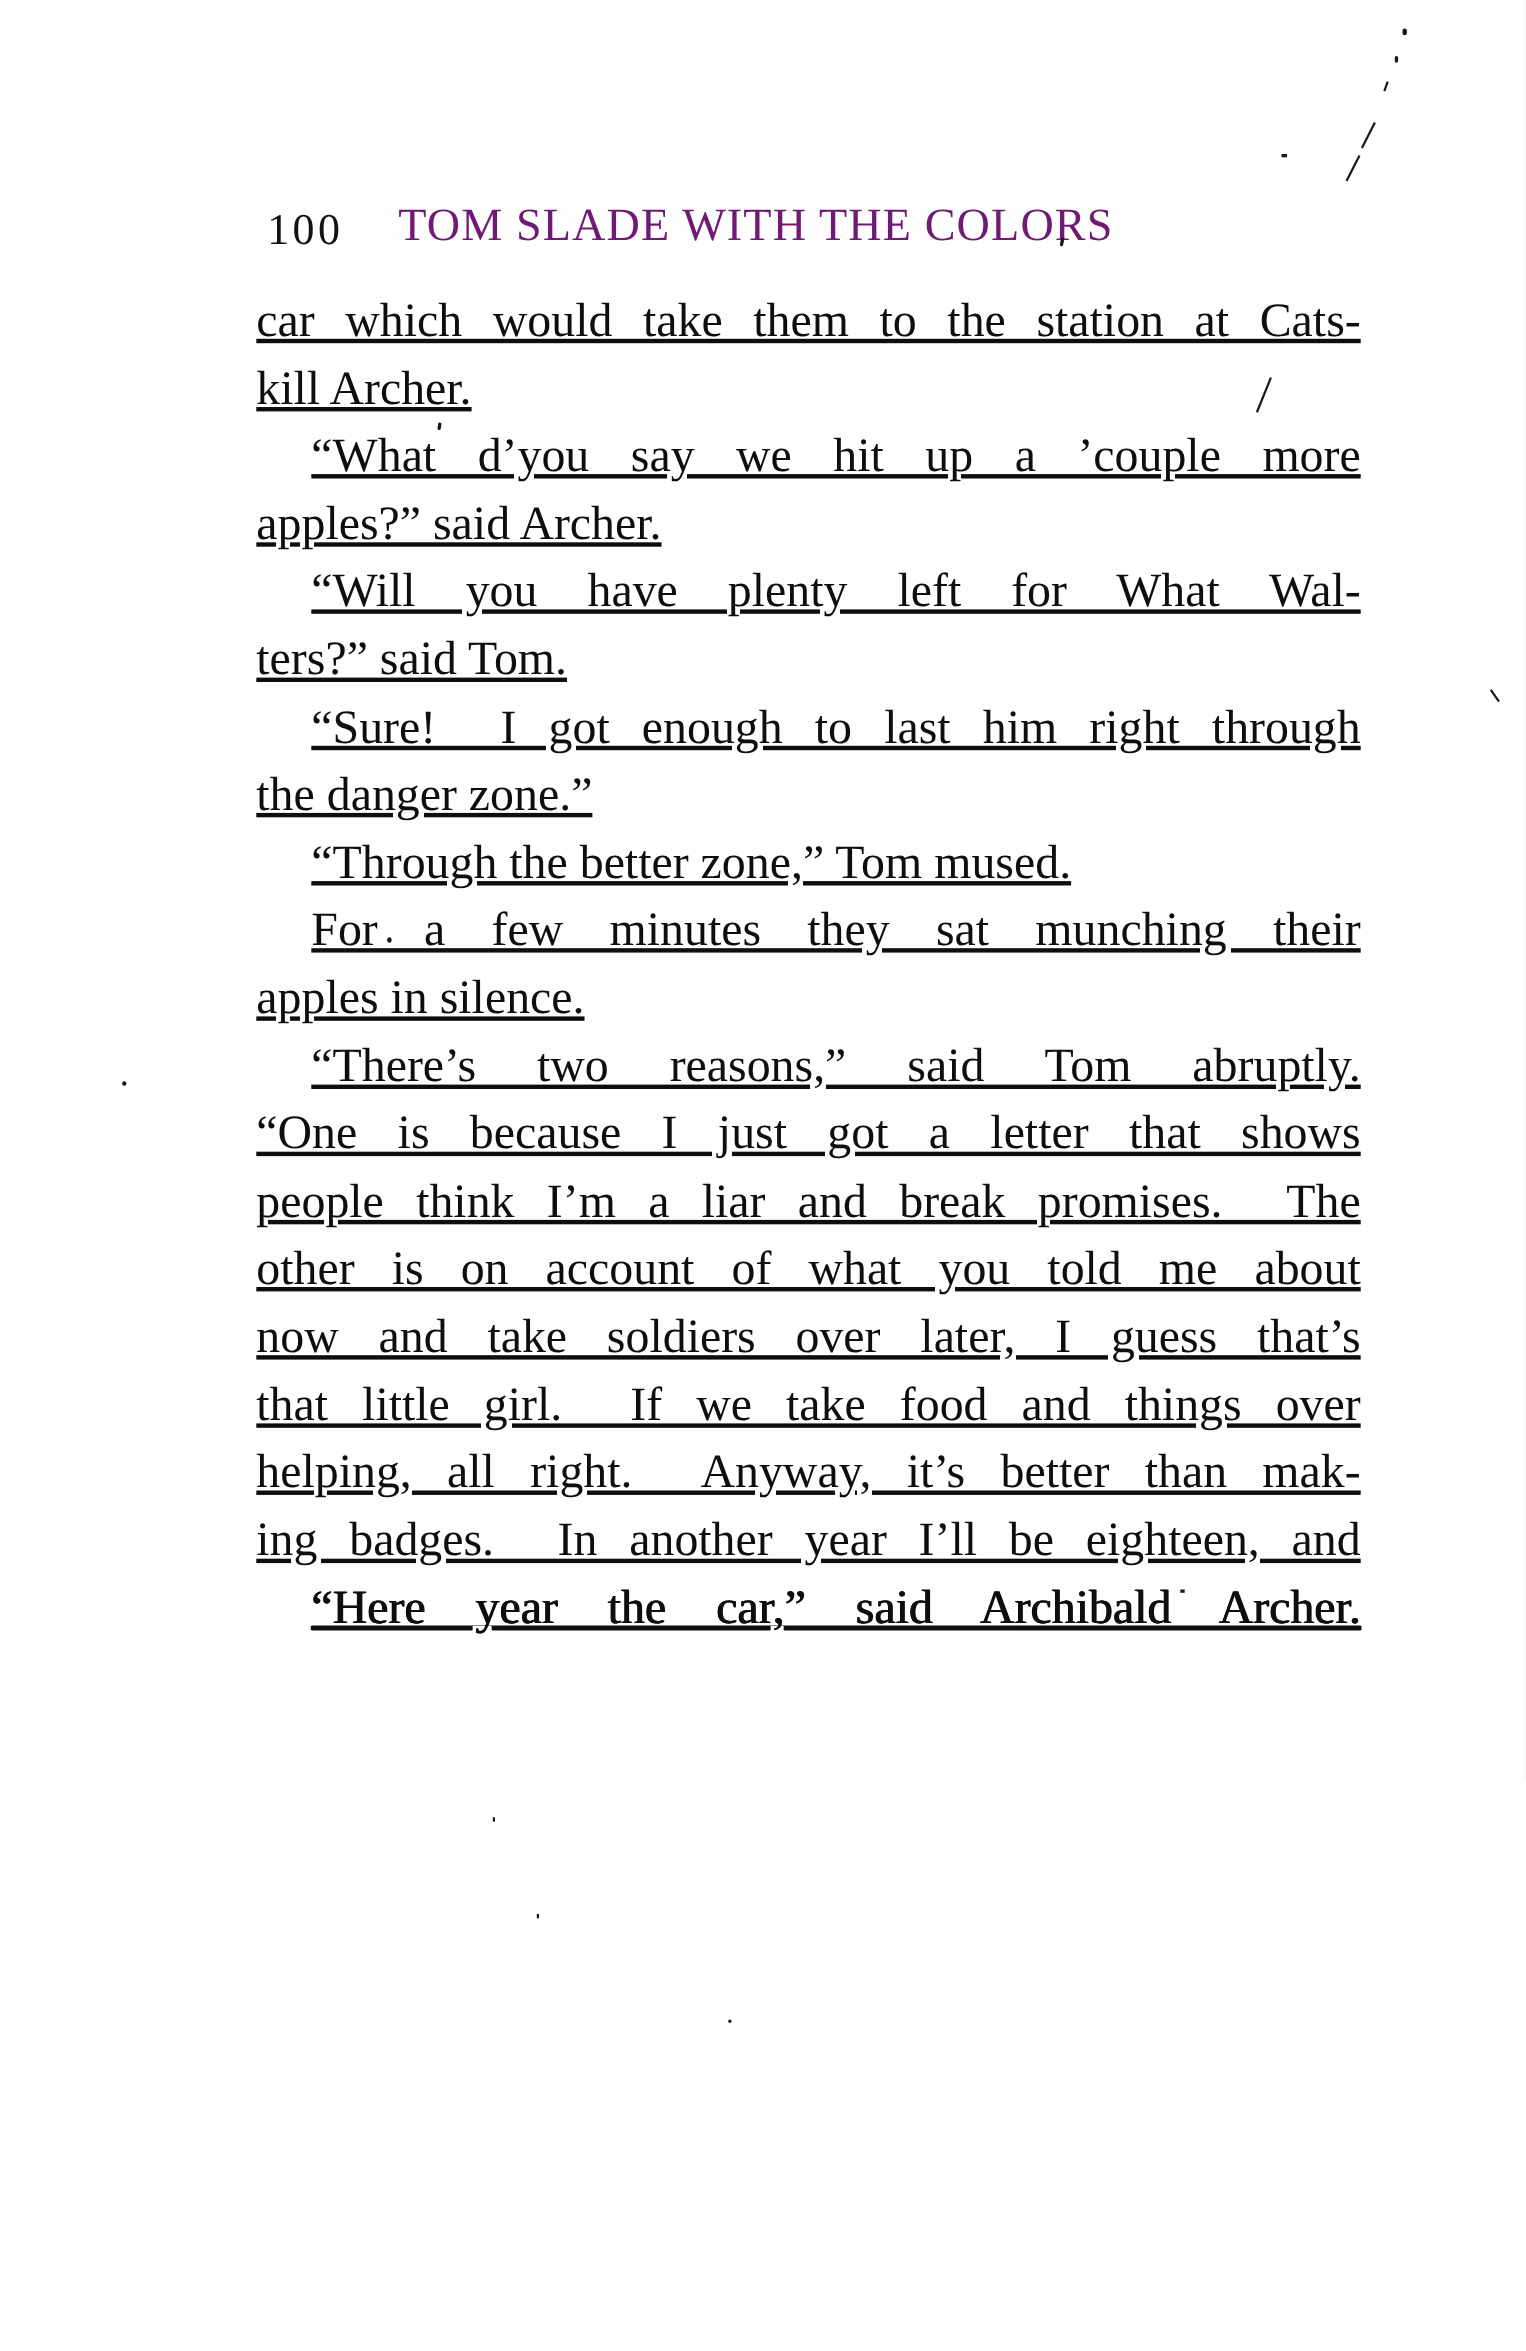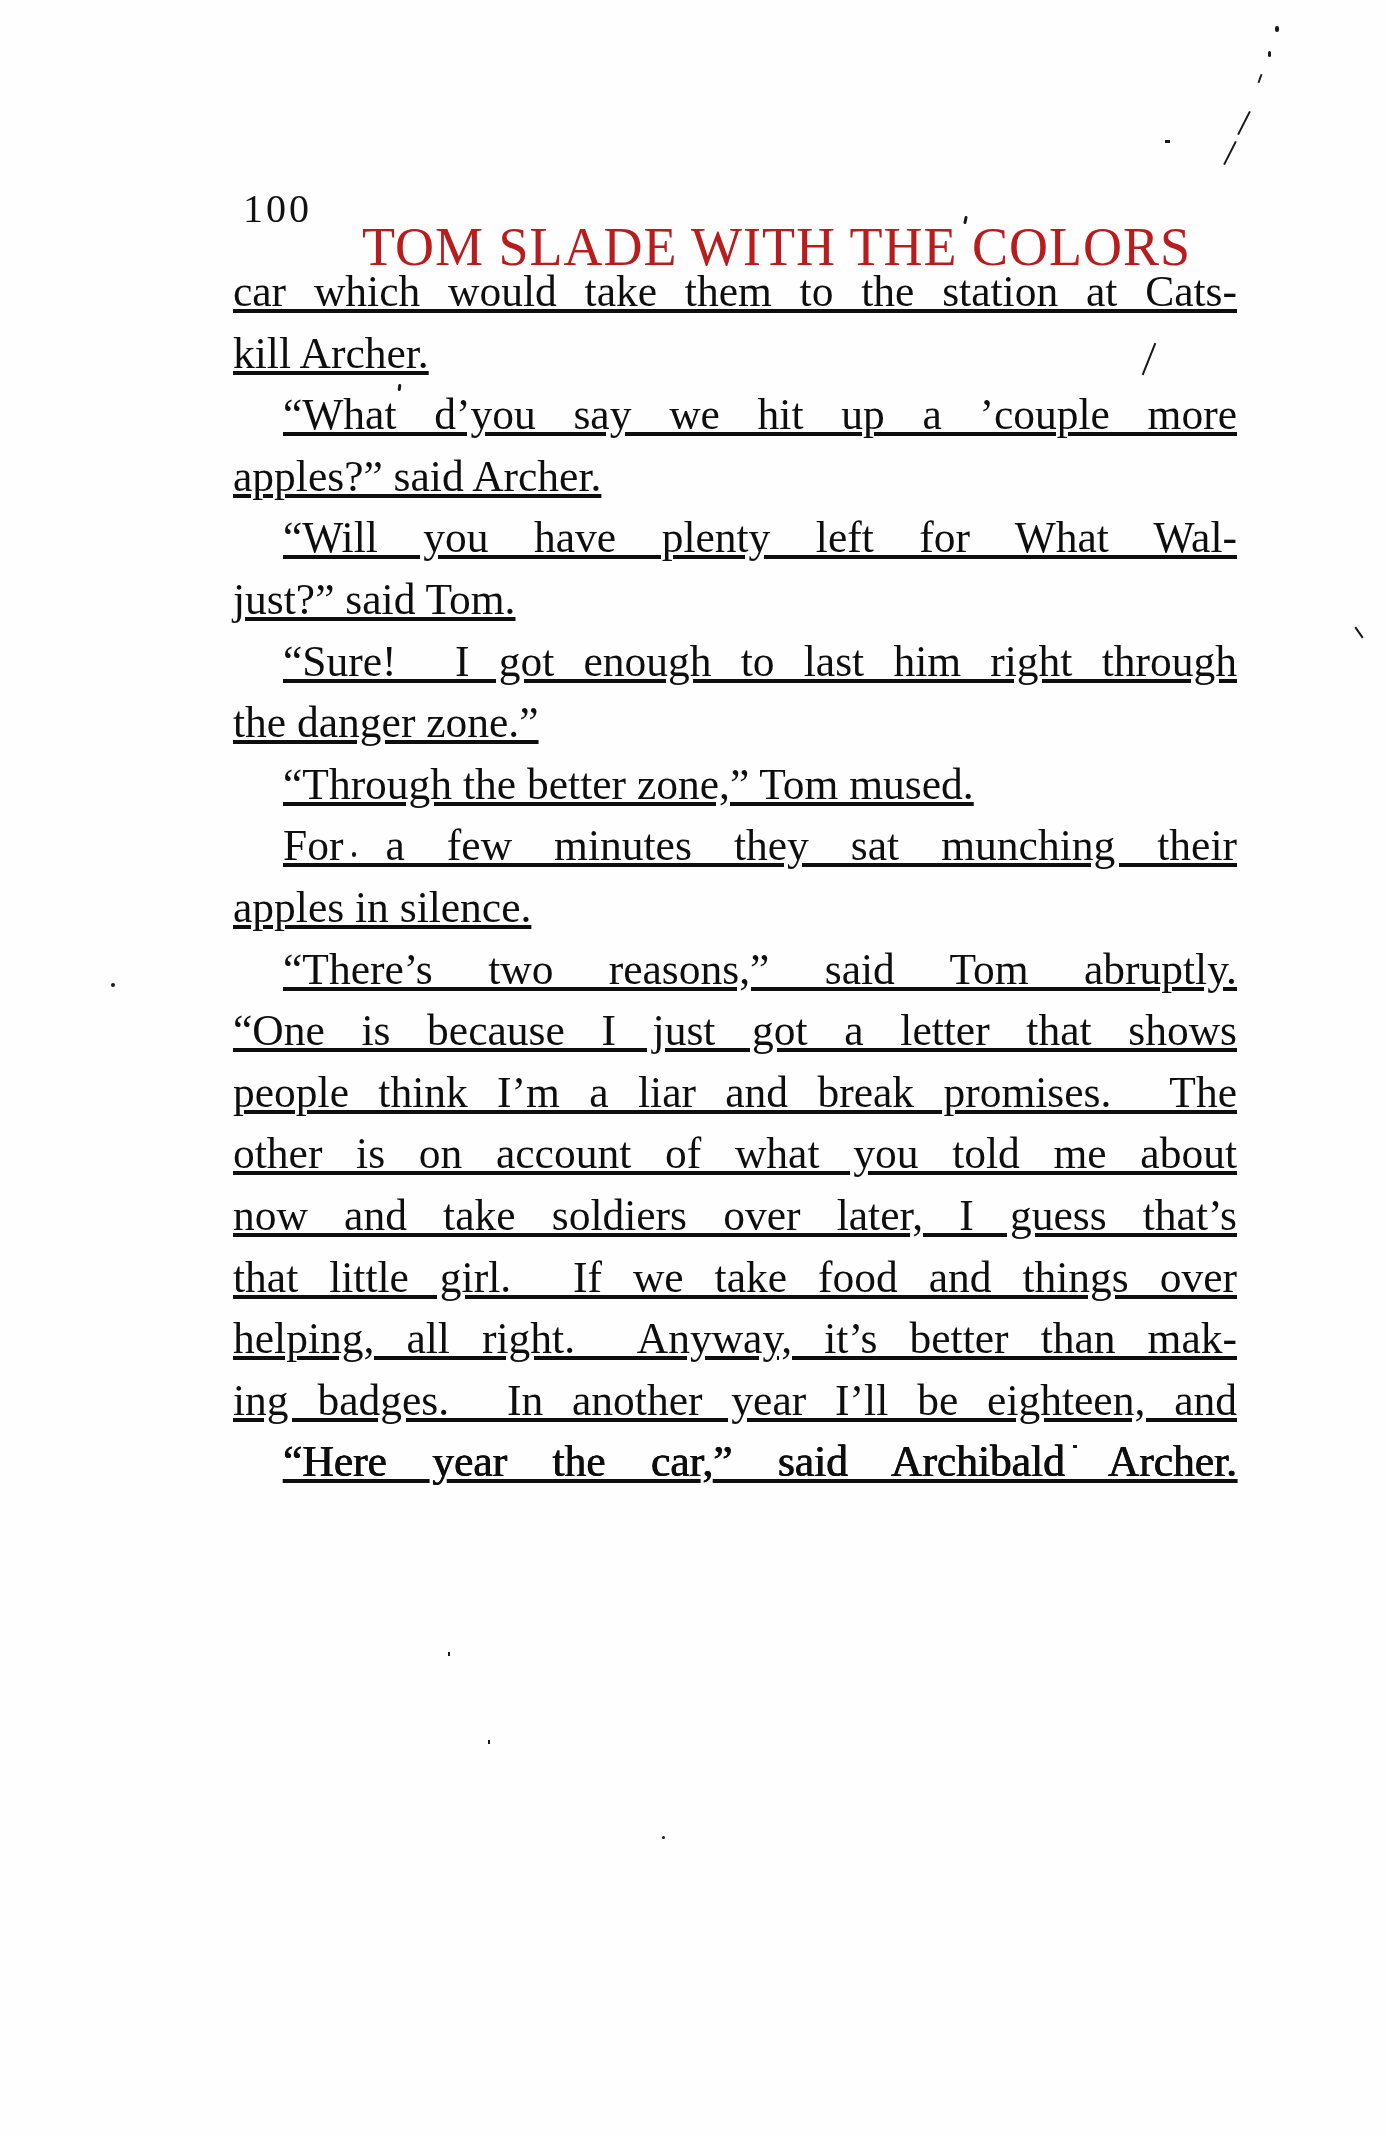--- a/index.html
+++ b/index.html
@@ -14,25 +14,24 @@
   
   .running-head{position:absolute;left:0;top:0;width:100%;height:240px;padding-left:44px;}
   .pageno{
     position:absolute;left:243px;top:189px;
     font-size:40px;line-height:40px;
     letter-spacing:3px;
     color:#121212;
   }
   .title{
     position:absolute;left:362px;top:178px;
-    font-size:54px;line-height:54px;
+    font-size:42px;line-height:54px;
     letter-spacing:1px;
     white-space:nowrap;
-    color:#b91c1c;
-    margin-top:42px;
+    color:#701a75;
   }
   
   .textblock{
     position:absolute;left:233px;top:261px;width:1004px;
     font-size:43.5px;
   }
   .line{
     height:61.6px;line-height:61.6px;
     white-space:nowrap;
     text-align:left;
@@ -58,21 +57,21 @@
     <span class="pageno">100</span>
     <span class="title">TOM SLADE WITH THE COLORS</span>
   </header>
 
   <main class="textblock" id="textblock">
       <div class="line just">car which would take them to the station at Cats-</div>
       <div class="line">kill Archer.</div>
       <div class="line indent just">“What d’you say we hit up a ’couple more</div>
       <div class="line">apples?” said Archer.</div>
       <div class="line indent just">“Will you have plenty left for What Wal-</div>
-      <div class="line">just?” said Tom.</div>
+      <div class="line">ters?” said Tom.</div>
       <div class="line indent just">“Sure!&nbsp; I got enough to last him right through</div>
       <div class="line">the danger zone.”</div>
       <div class="line indent">“Through the better zone,” Tom mused.</div>
       <div class="line indent just">For a few minutes they sat munching their</div>
       <div class="line">apples in silence.</div>
       <div class="line indent just">“There’s two reasons,” said Tom abruptly.</div>
       <div class="line just">“One is because I just got a letter that shows</div>
       <div class="line just">people think I’m a liar and break promises.&nbsp; The</div>
       <div class="line just">other is on account of what you told me about</div>
       <div class="line just">now and take soldiers over later, I guess that’s</div>

